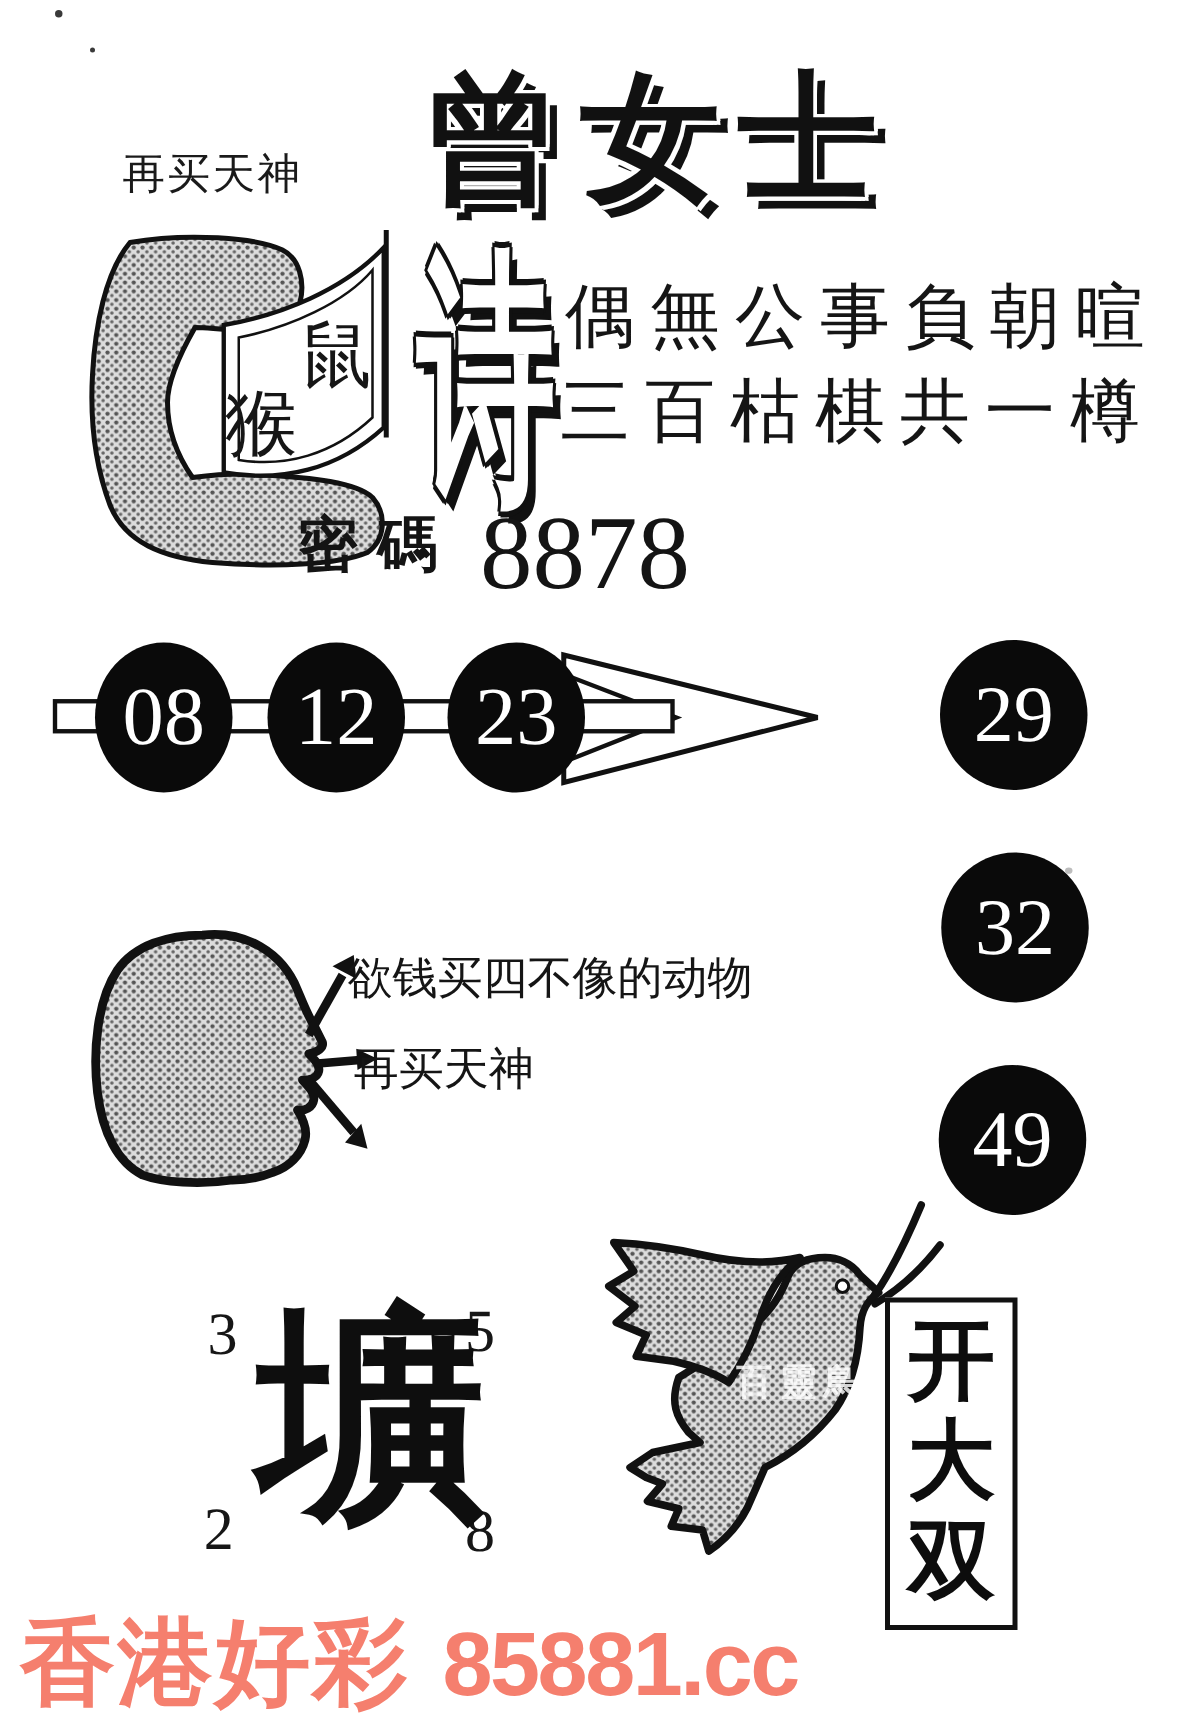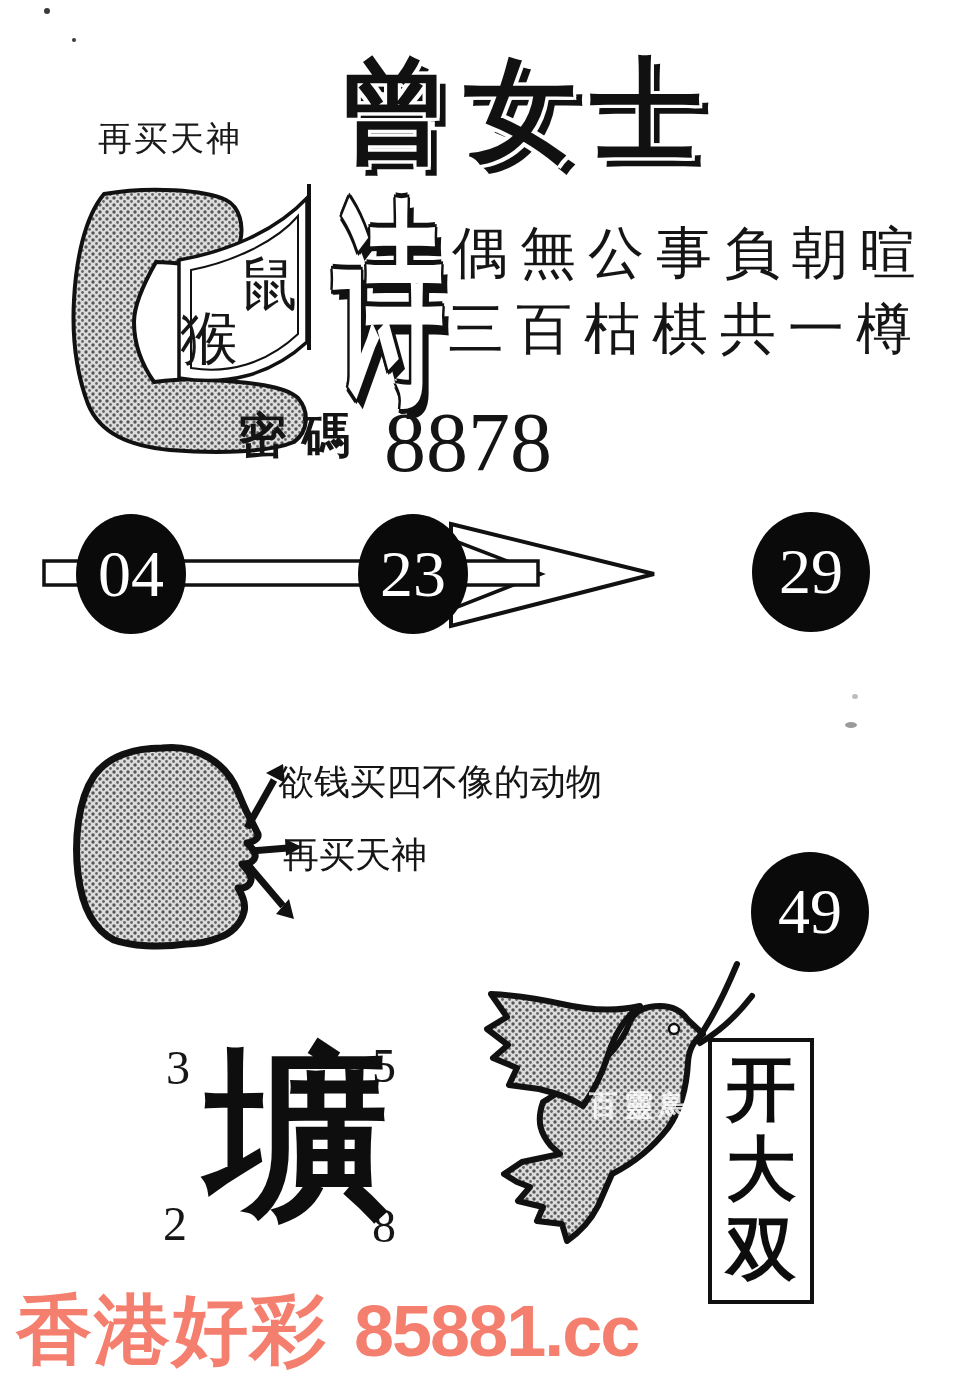--- a/index.html
+++ b/index.html
@@ -138,24 +138,26 @@
   <div class="abs poem l2">三百枯棋共一樽</div>
 
   <div class="abs pw-label">密碼</div>
   <div class="abs pw-value">8878</div>
 
   <svg class="abs" style="left:40px;top:498px;" width="648" height="160" viewBox="40 498 648 160">
     <polygon points="451,524 654,574 451,626" fill="#fff" stroke="#111" stroke-width="4"></polygon>
     <polygon points="455,541 541,574 455,608" fill="#fff" stroke="#111" stroke-width="3.5"></polygon>
     <rect x="44" y="561" width="494" height="24" fill="#fff" stroke="#111" stroke-width="3.5"></rect>
   </svg>
-  <div class="abs ball row b04">04</div>
+  <div class="abs ball row b04">08</div>
+  <div class="abs ball row b12">12</div>
   <div class="abs ball row b23">23</div>
 
   <div class="abs ball side b29">29</div>
+  <div class="abs ball side b32">32</div>
   <div class="abs ball side b49">49</div>
 
   <svg class="abs" style="left:58px;top:733px;" width="262" height="230" viewBox="58 733 262 230">
     <path d="M 162,748 C 196,744 226,762 238,792 C 243,804 246,812 252,822
          L 258,834 C 259,838 254,842 247,843 C 252,848 256,852 255,857
          C 254,862 248,864 242,864 C 247,870 252,874 251,880
          C 250,886 244,889 238,888 C 243,896 246,904 244,912
          C 241,924 231,934 218,938 C 208,942 196,944 186,944
          C 160,948 130,946 114,940 C 94,930 82,906 78,874
          C 74,840 78,800 94,776 C 108,756 134,748 162,748 Z" fill="url(#halftone)" stroke="#111" stroke-width="7" stroke-linejoin="round"></path>

